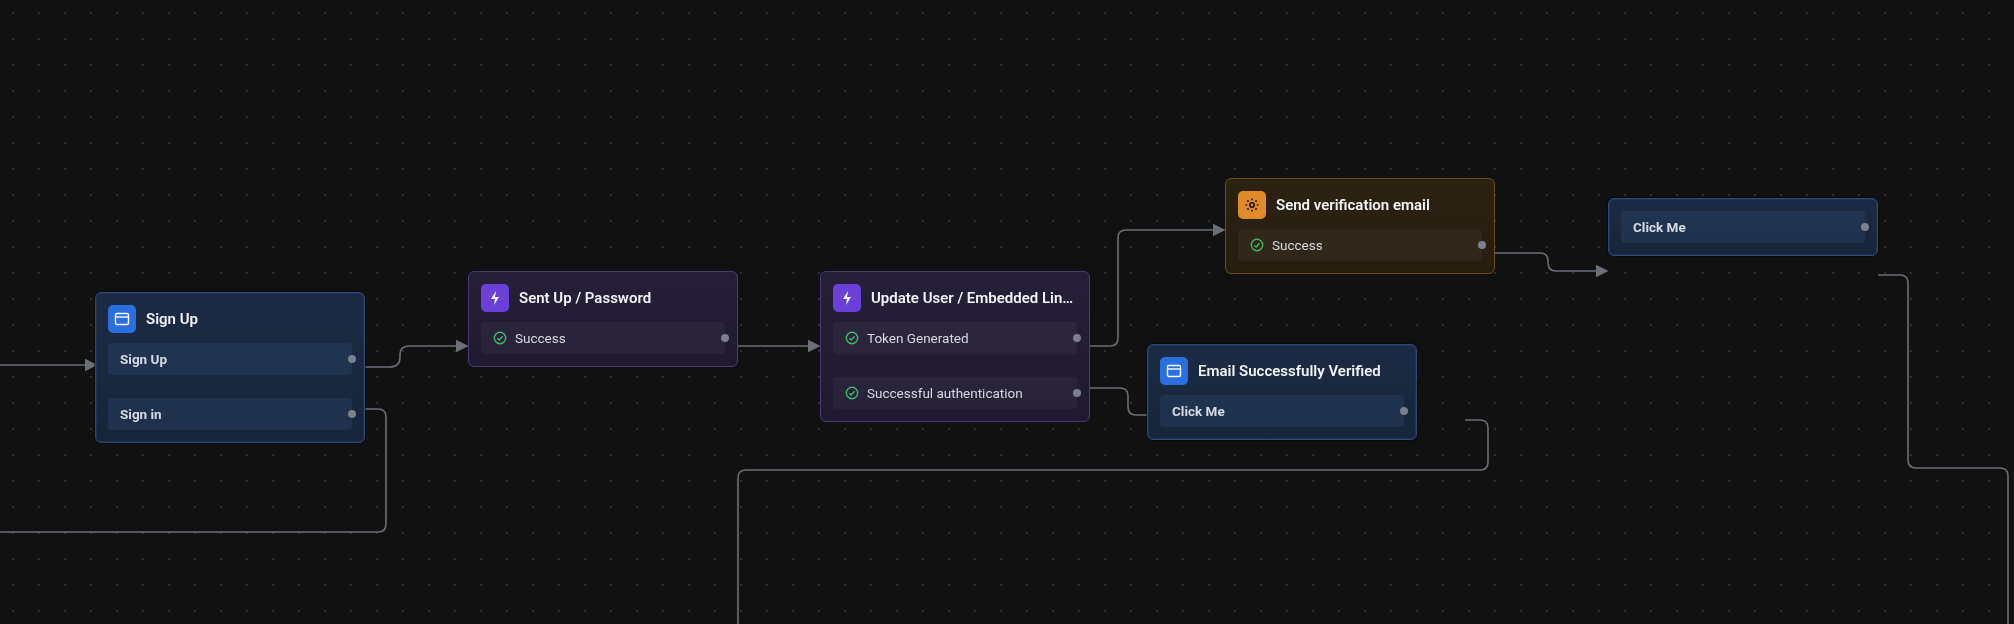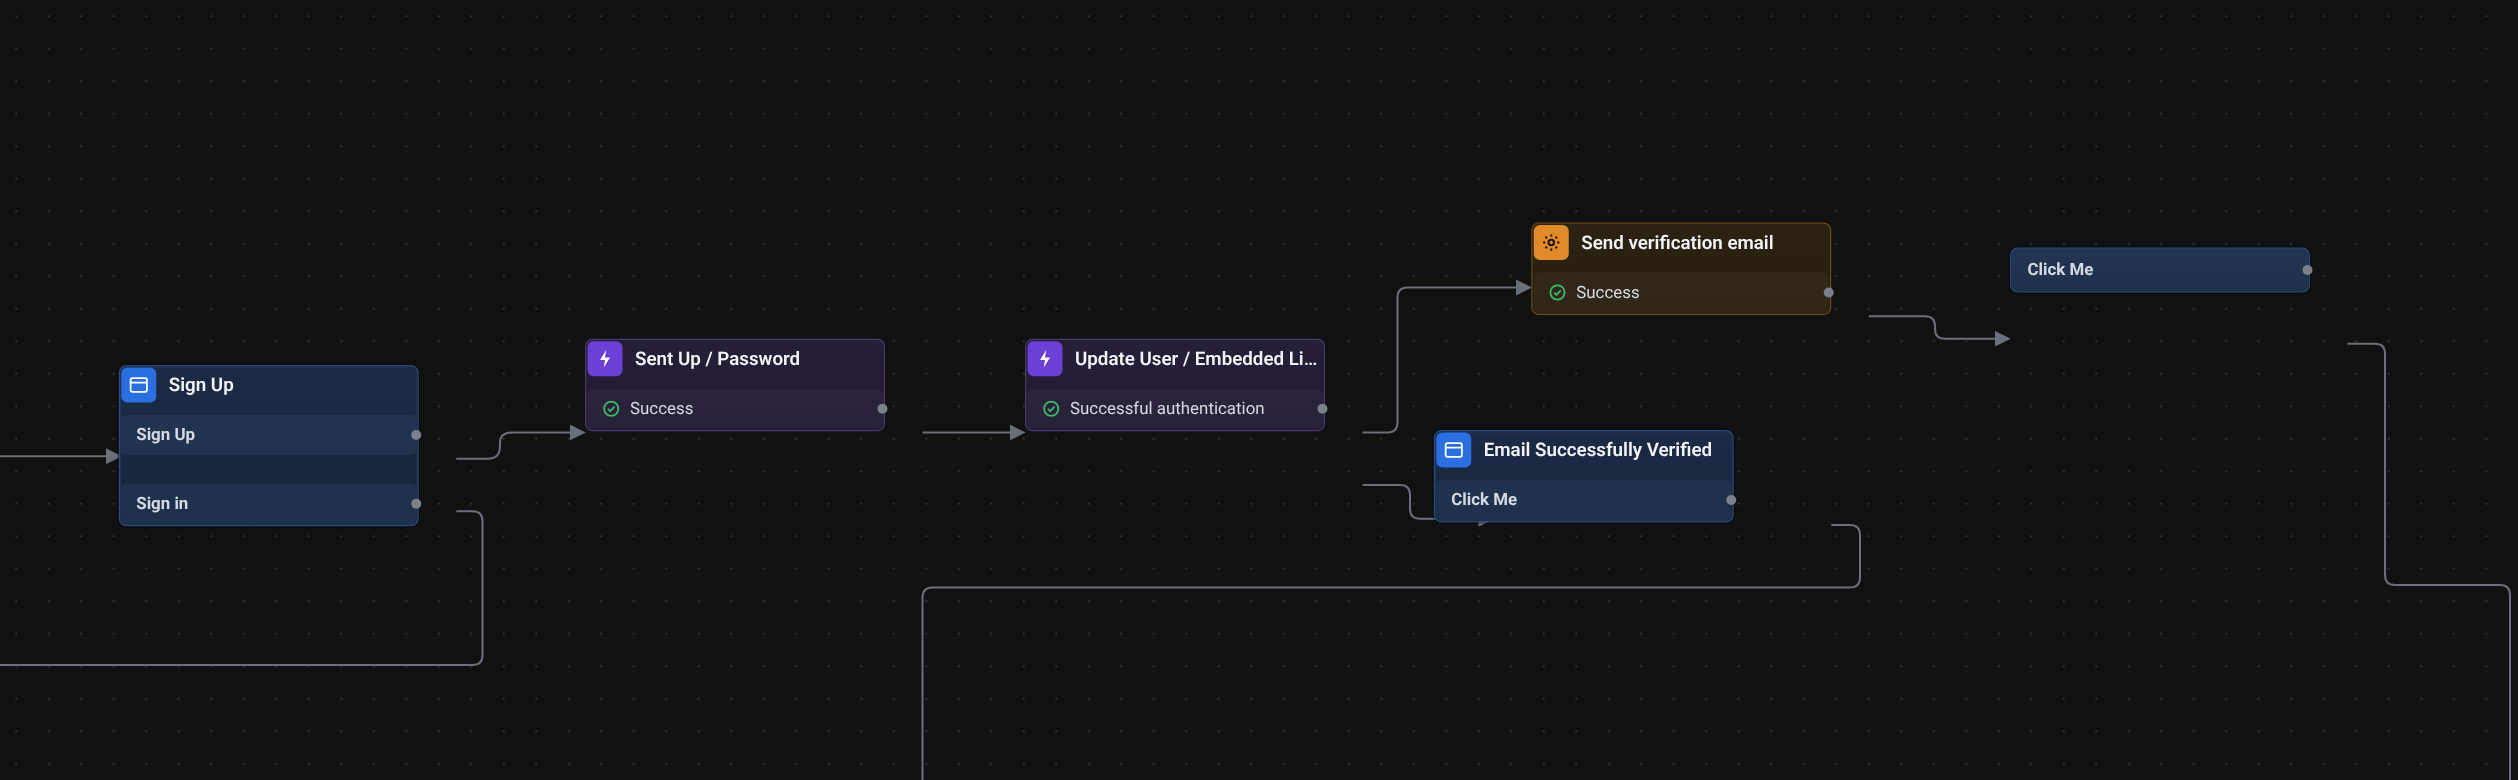--- a/index.html
+++ b/index.html
@@ -30,23 +30,23 @@
   svg.edges {
     position: absolute;
     inset: 0;
     width: 2014px;
     height: 624px;
     pointer-events: none;
   }
 
   .node {
     position: absolute;
-    width: 240px;
+    width: 270px;
     border-radius: 6px;
-    padding: 1px;
+    padding: 12px;
     font-size: 15px;
   }
 
   .node-blue {
     background: linear-gradient(180deg, #1c2b44 0%, #17253b 100%);
     border: 1px solid #2a4a7a;
     box-shadow: inset 0 0 0 1px rgba(60,120,200,0.15), 0 0 0 1px rgba(0,0,0,0.4);
   }
   .node-purple {
     background: linear-gradient(180deg, #261f38 0%, #201a31 100%);
@@ -218,20 +218,28 @@
           </svg>
     </div>
     <div class="node-title">Update User / Embedded Link /…</div>
   </div>
   <div class="node-body">
     <div class="row">
       <svg class="success-icon" viewBox="0 0 16 16">
             <circle cx="8" cy="8" r="6.5" fill="none" stroke="#3fb86a" stroke-width="1.6"></circle>
             <path d="M5 8.2 L7 10.2 L11 6" fill="none" stroke="#3fb86a" stroke-width="1.6"></path>
           </svg>
+      <span>Token Generated</span>
+      <span class="port port-right"></span>
+    </div>
+    <div class="row">
+      <svg class="success-icon" viewBox="0 0 16 16">
+            <circle cx="8" cy="8" r="6.5" fill="none" stroke="#3fb86a" stroke-width="1.6"></circle>
+            <path d="M5 8.2 L7 10.2 L11 6" fill="none" stroke="#3fb86a" stroke-width="1.6"></path>
+          </svg>
       <span>Successful authentication</span>
       <span class="port port-right"></span>
     </div>
   </div>
 </div>
 
 <div id="n3" class="node node-orange">
   <div class="node-header">
     <div class="node-icon icon-orange">
       <svg width="16" height="16" viewBox="0 0 16 16">

